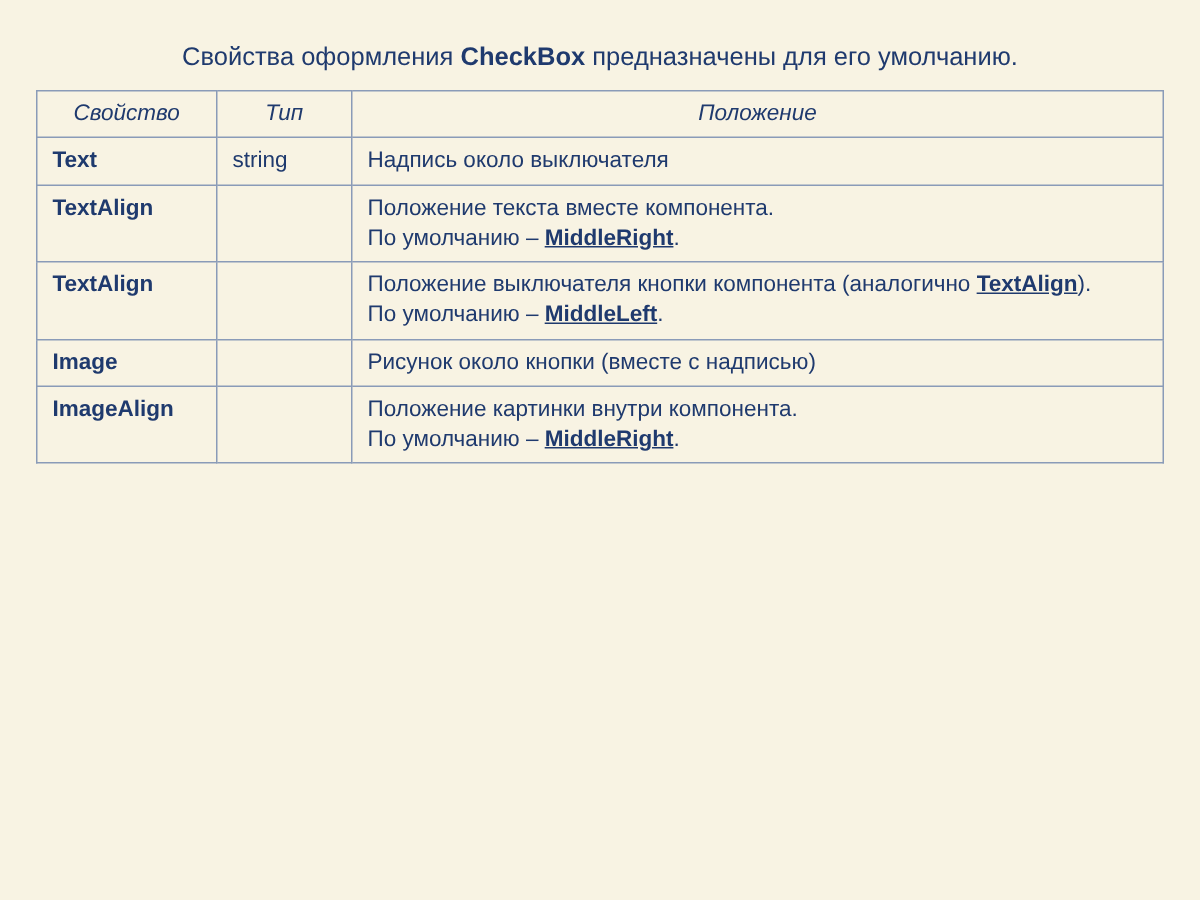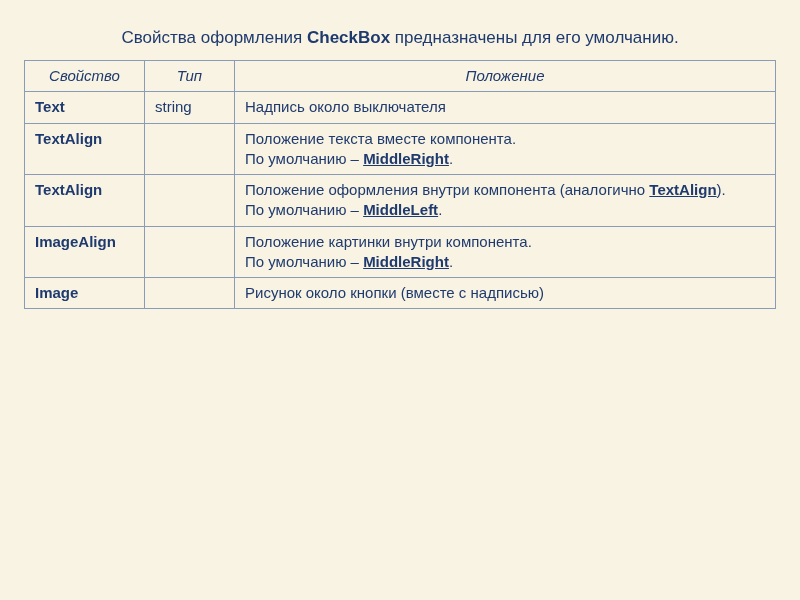--- a/index.html
+++ b/index.html
@@ -87,28 +87,28 @@
           <td class="desc-cell"><span>Надпись около выключателя</span></td>
         </tr>
         <tr>
           <td class="prop-cell">TextAlign</td>
           <td class="type-cell"></td>
           <td class="desc-cell"><span>Положение текста вместе компонента.</span><br><span>По умолчанию – </span><span class="b">MiddleRight</span><span>.</span></td>
         </tr>
         <tr>
           <td class="prop-cell">TextAlign</td>
           <td class="type-cell"></td>
-          <td class="desc-cell"><span>Положение оформления внутри компонента (аналогично </span><span class="b">TextAlign</span><span>).</span><br><span>По умолчанию – </span><span class="b">MiddleLeft</span><span>.</span></td>
+          <td class="desc-cell"><span>Положение выключателя кнопки компонента (аналогично </span><span class="b">TextAlign</span><span>).</span><br><span>По умолчанию – </span><span class="b">MiddleLeft</span><span>.</span></td>
+        </tr>
+        <tr>
+          <td class="prop-cell">Image</td>
+          <td class="type-cell"></td>
+          <td class="desc-cell"><span>Рисунок около кнопки (вместе с  надписью)</span></td>
         </tr>
         <tr>
           <td class="prop-cell">ImageAlign</td>
           <td class="type-cell"></td>
           <td class="desc-cell"><span>Положение картинки внутри компонента.</span><br><span>По умолчанию – </span><span class="b">MiddleRight</span><span>.</span></td>
-        </tr>
-        <tr>
-          <td class="prop-cell">Image</td>
-          <td class="type-cell"></td>
-          <td class="desc-cell"><span>Рисунок около кнопки (вместе с  надписью)</span></td>
         </tr>
       </tbody>
   </table>
 
 </div>
 
 </body></html>

